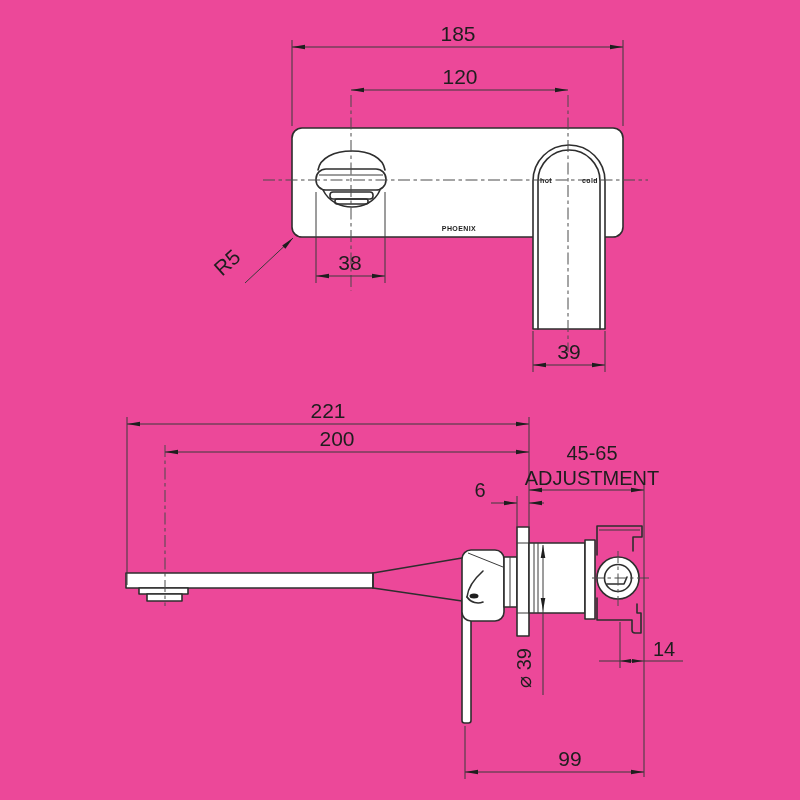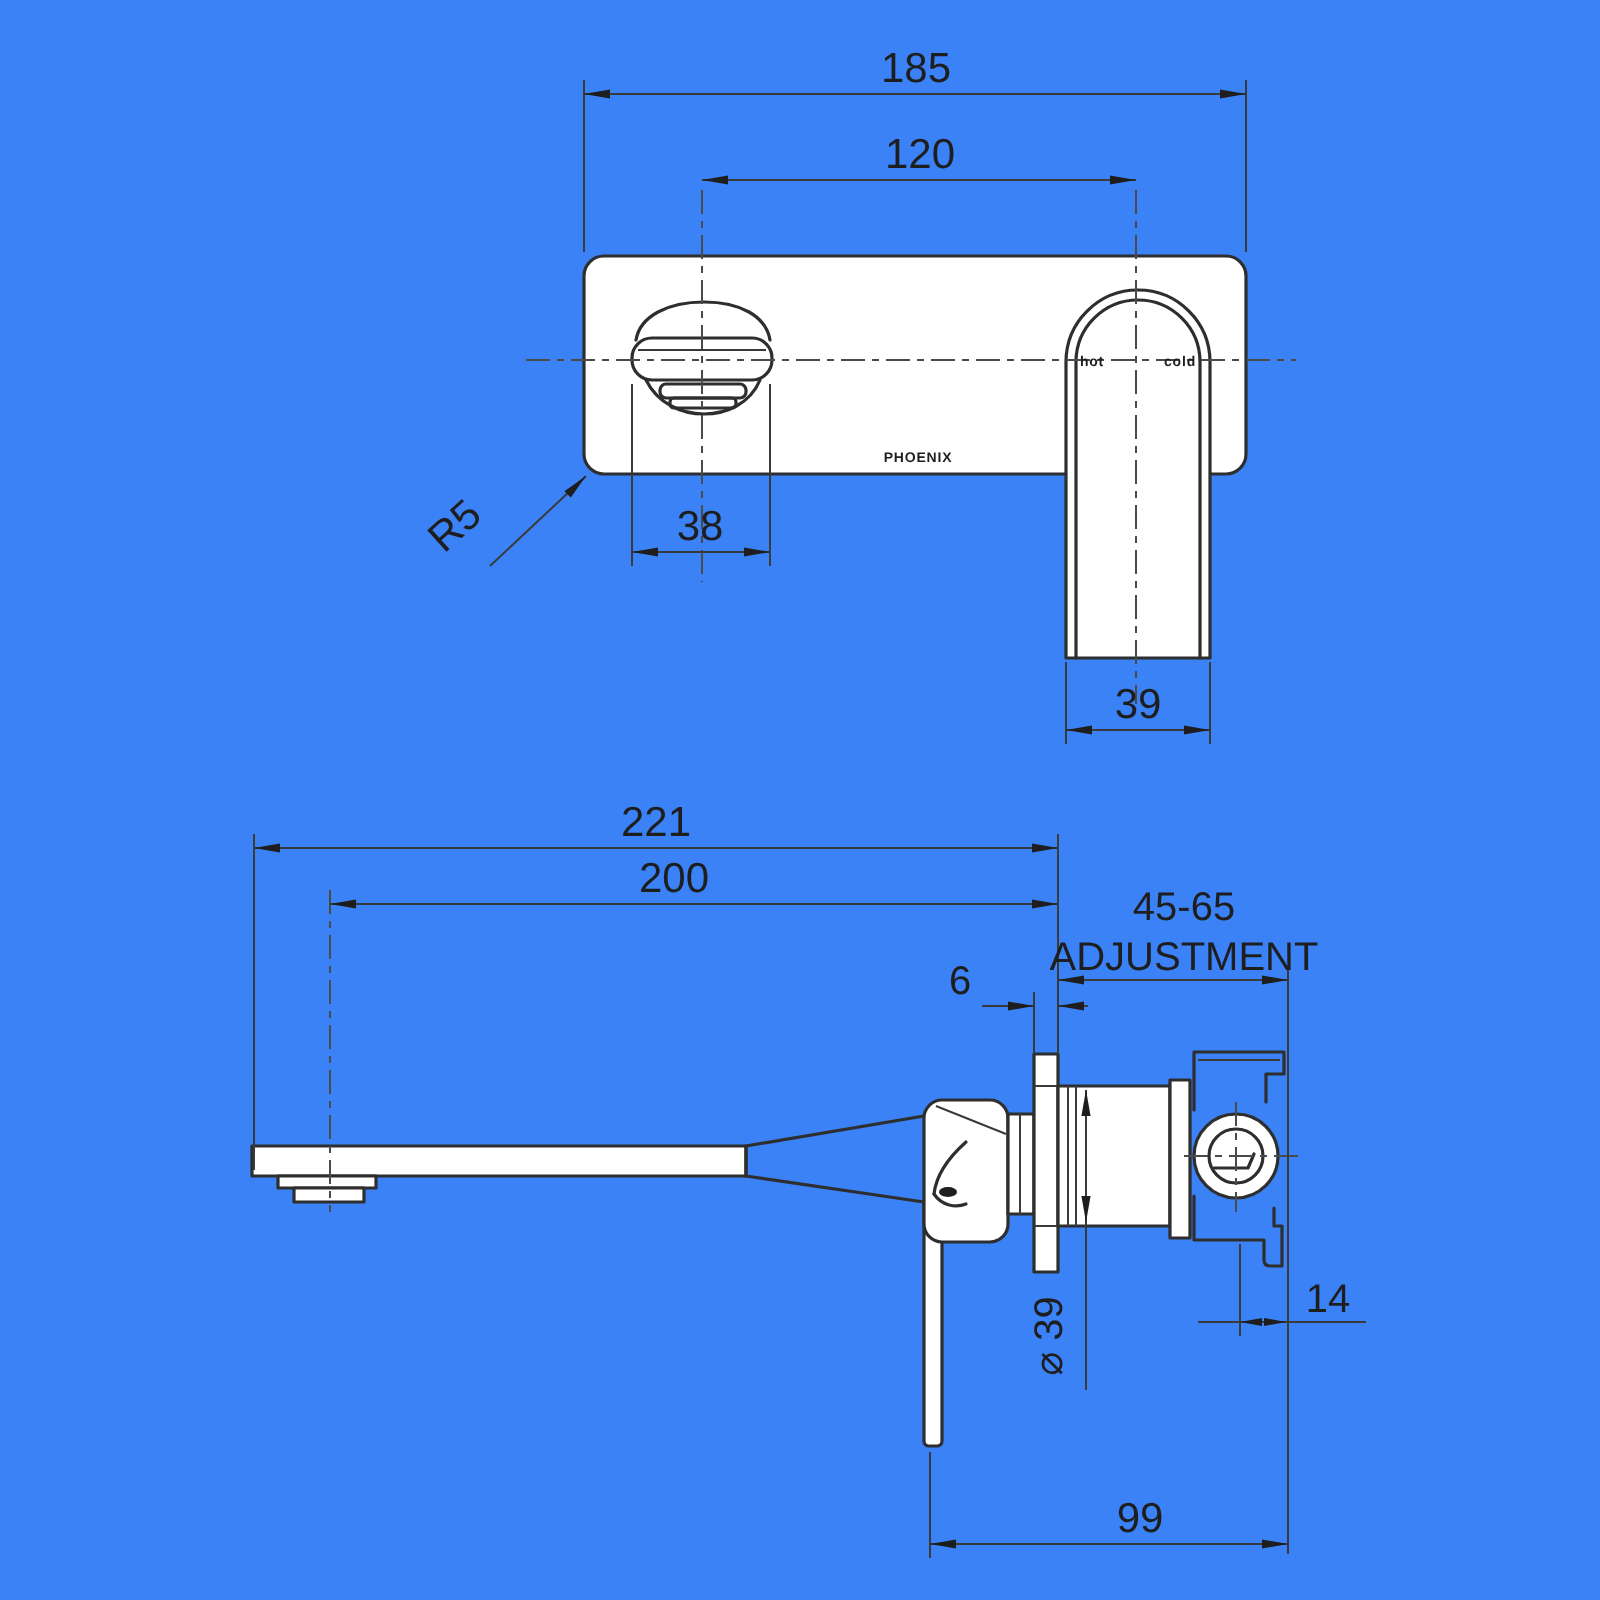--- a/index.html
+++ b/index.html
@@ -1,16 +1,16 @@
 <!DOCTYPE html>
 <html><head>
 <meta charset="utf-8">
 <style>
   html,body{margin:0;padding:0;background:#ffffff;}
-  .stage{position:relative;width:800px;height:800px;background:#3b82f6;overflow:hidden;}
+  .stage{position:relative;width:800px;height:800px;background:#ec4899;overflow:hidden;}
   svg{position:absolute;inset:0;}
   svg text{font-family:"Liberation Sans","DejaVu Sans",sans-serif;fill:#1e1e1e;}
   .dim{font-size:21px;}
   .dim-sm{font-size:20px;}
   .tiny{font-size:7px;font-weight:700;letter-spacing:.4px;}
   .obj{stroke:#2e2e2e;stroke-width:1.6;fill:none;stroke-linejoin:round;stroke-linecap:round;}
   .objf{stroke:#2e2e2e;stroke-width:1.6;fill:#ffffff;stroke-linejoin:round;}
   .thin{stroke:#3a3a3a;stroke-width:1;fill:none;}
   .ctr{stroke:#4a4a4a;stroke-width:1;fill:none;stroke-dasharray:12 3.5 3.5 3.5;}
   .arw{fill:#1e1e1e;stroke:none;}

